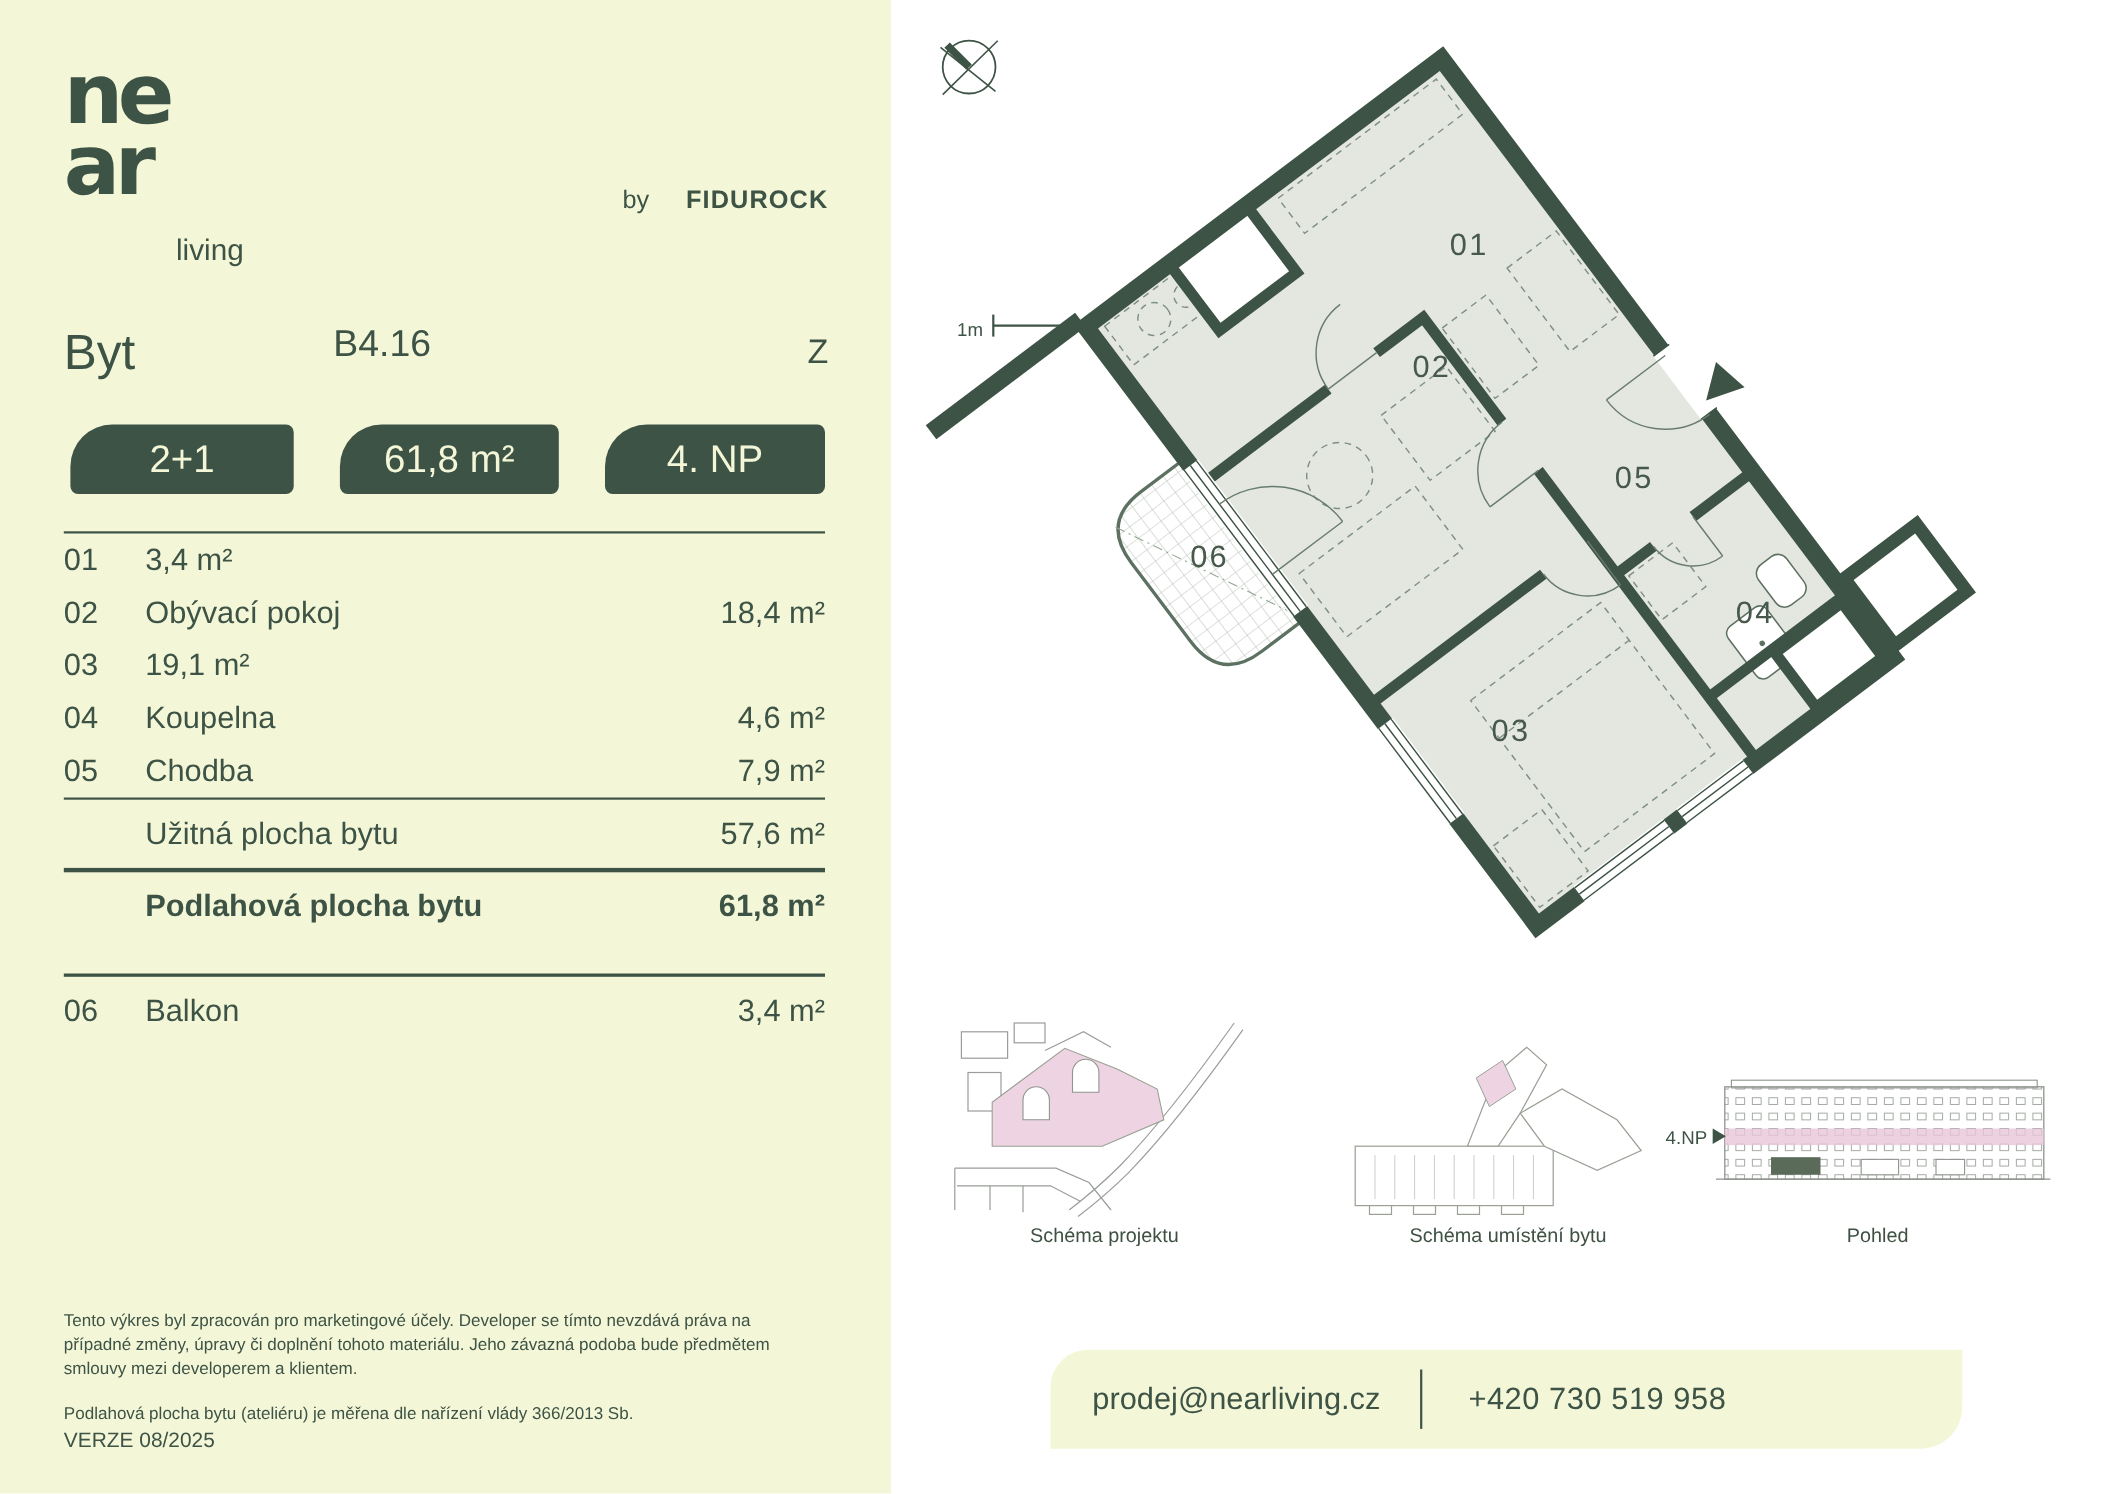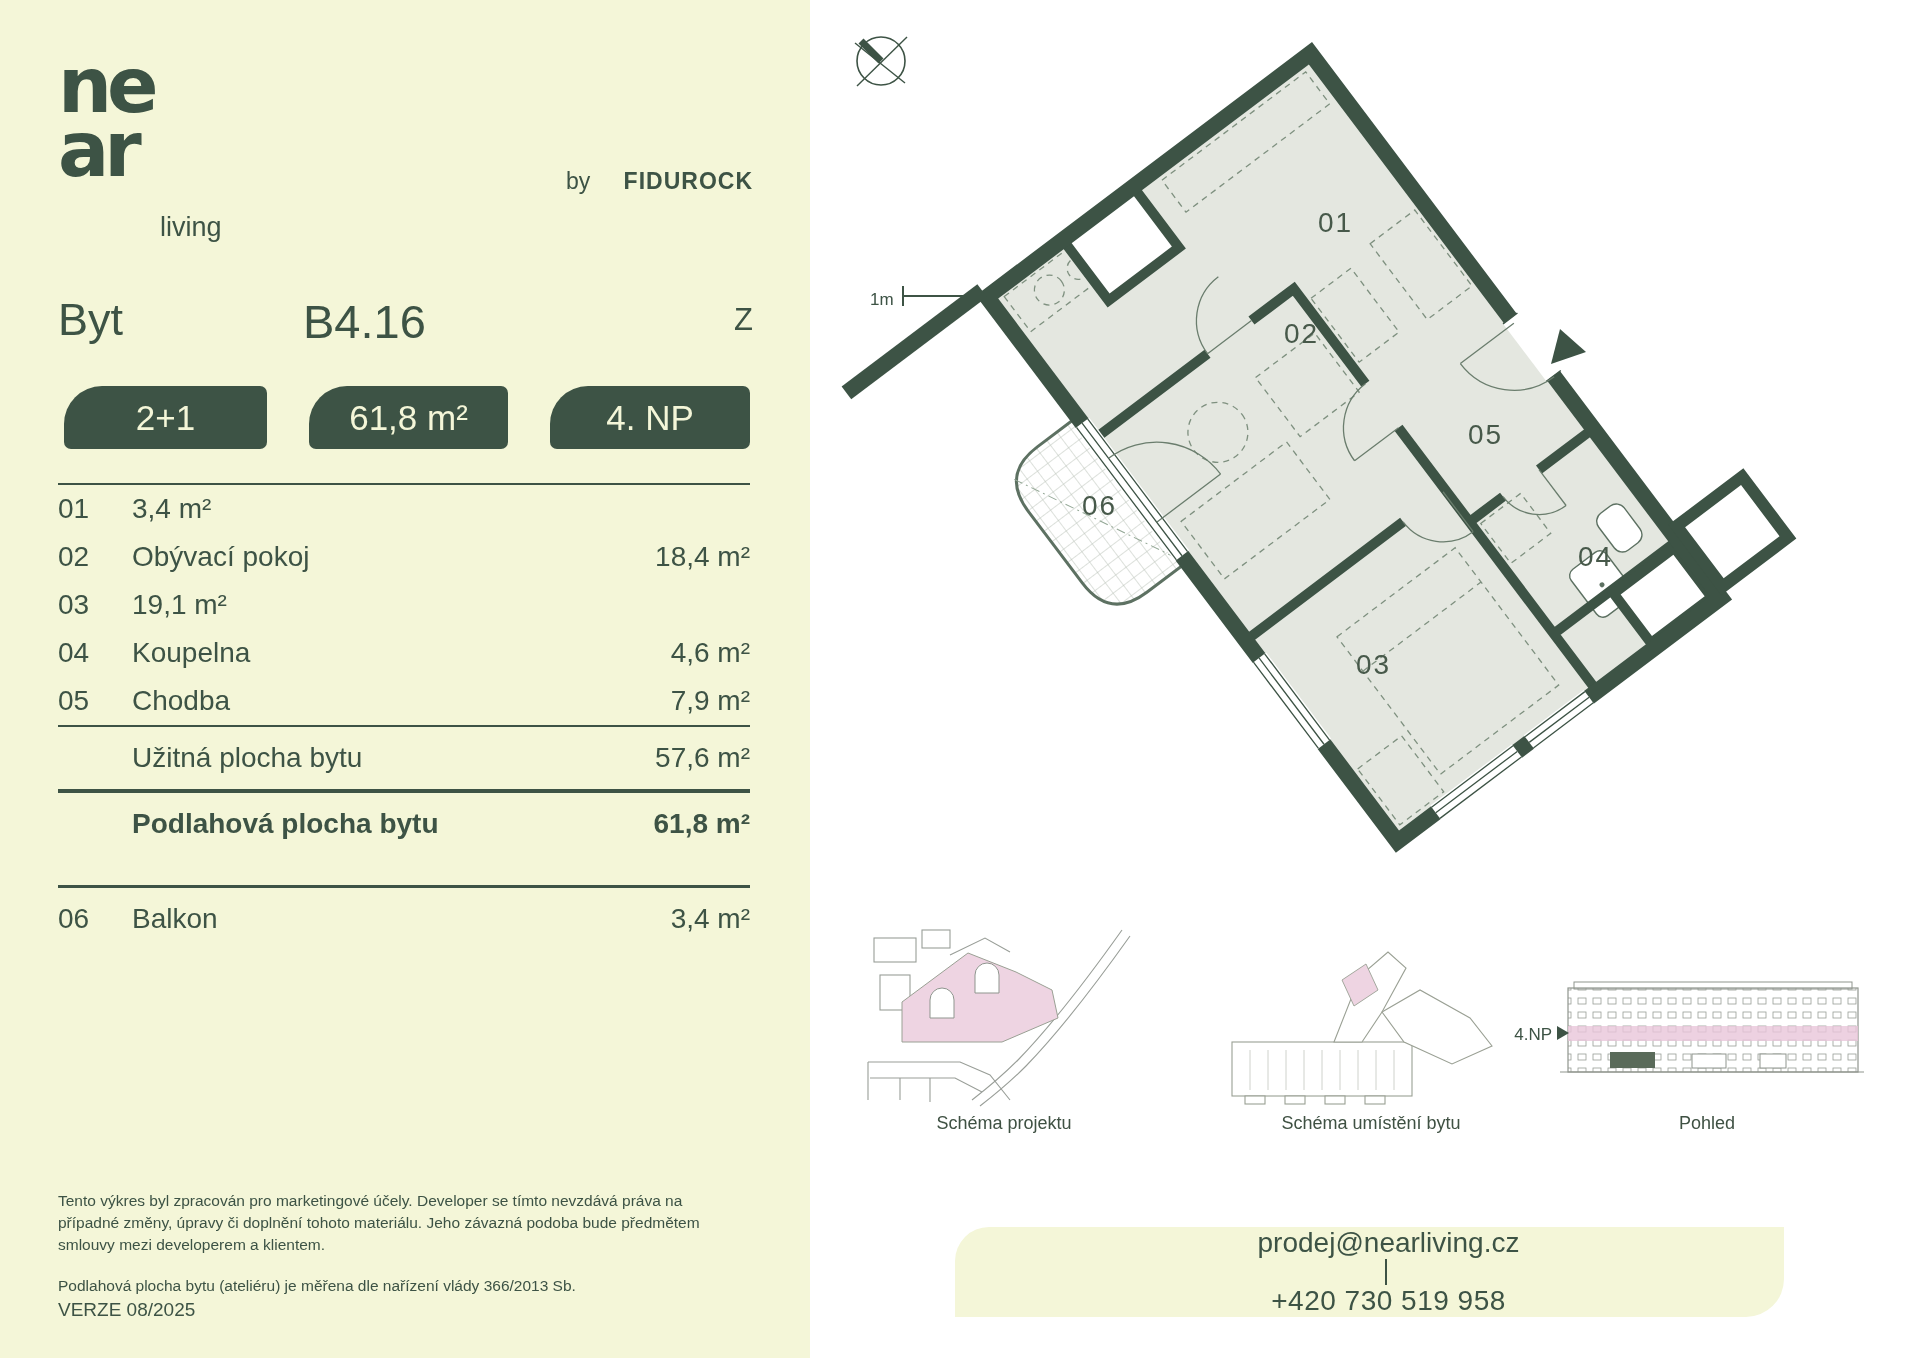--- a/index.html
+++ b/index.html
@@ -18,21 +18,21 @@
   #left-panel{position:absolute;left:0;top:0;width:810px;height:1358px;background:var(--panel);}
 
   .logo{position:absolute;left:58px;top:54px;width:260px;height:140px;}
   .logo-word{font-family:"DejaVu Sans", sans-serif;font-weight:800;font-size:76px;line-height:64px;letter-spacing:-5px;color:var(--ink);}
   .logo-living{position:absolute;left:102px;top:158px;font-size:27px;letter-spacing:0px;color:var(--ink);}
 
   .byline{position:absolute;top:168px;left:0;width:753px;text-align:right;font-size:23px;color:var(--ink);}
   .byline b{font-weight:700;letter-spacing:1px;margin-left:27px;}
 
   .h-byt{position:absolute;left:58px;top:294px;font-size:45px;}
-  .h-code{position:absolute;left:303px;top:294px;font-size:47px;}
+  .h-code{position:absolute;left:303px;top:294px;font-size:34px;}
   .h-z{position:absolute;left:734px;top:302px;font-size:31px;}
 
   .badge{position:absolute;top:386px;height:63px;background:var(--ink);color:var(--panel);
          display:flex;align-items:center;justify-content:center;font-size:35px;
          border-radius:38px 7px 7px 7px;}
   #badge-layout{left:64px;width:203px;}
   #badge-area{left:309px;width:199px;}
   #badge-floor{left:550px;width:200px;}
 
   #room-list{position:absolute;left:58px;top:483px;width:692px;font-size:28px;}
@@ -46,21 +46,21 @@
   .row .val{flex:none;}
   .row.total{font-weight:700;}
   .spacer30{height:30px;}
 
   #legal{position:absolute;left:58px;top:1190px;width:652px;font-size:15.5px;line-height:1.42;color:var(--ink);}
   #legal .p2{margin-top:19px;}
   #legal .ver{font-size:19px;}
 
   
   #contact{position:absolute;left:955px;top:1227px;width:829px;height:90px;background:var(--panel);
-           border-radius:34px 0 38px 0;display:flex;align-items:center;padding-left:38px;flex-direction:column;}
+           border-radius:34px 0 38px 0;display:flex;align-items:center;padding-left:38px;}
   #contact .email{font-size:28px;color:var(--ink);}
   #contact .vdiv{width:2px;height:54px;background:var(--ink);margin:0 42px 0 36px;}
   #contact .phone{font-size:28px;color:var(--ink);letter-spacing:0.5px;}
 
   
   #art{position:absolute;left:0;top:0;width:1920px;height:1358px;}
   text{font-family:"Liberation Sans", sans-serif;}
 </style>
 </head>
 <body>

